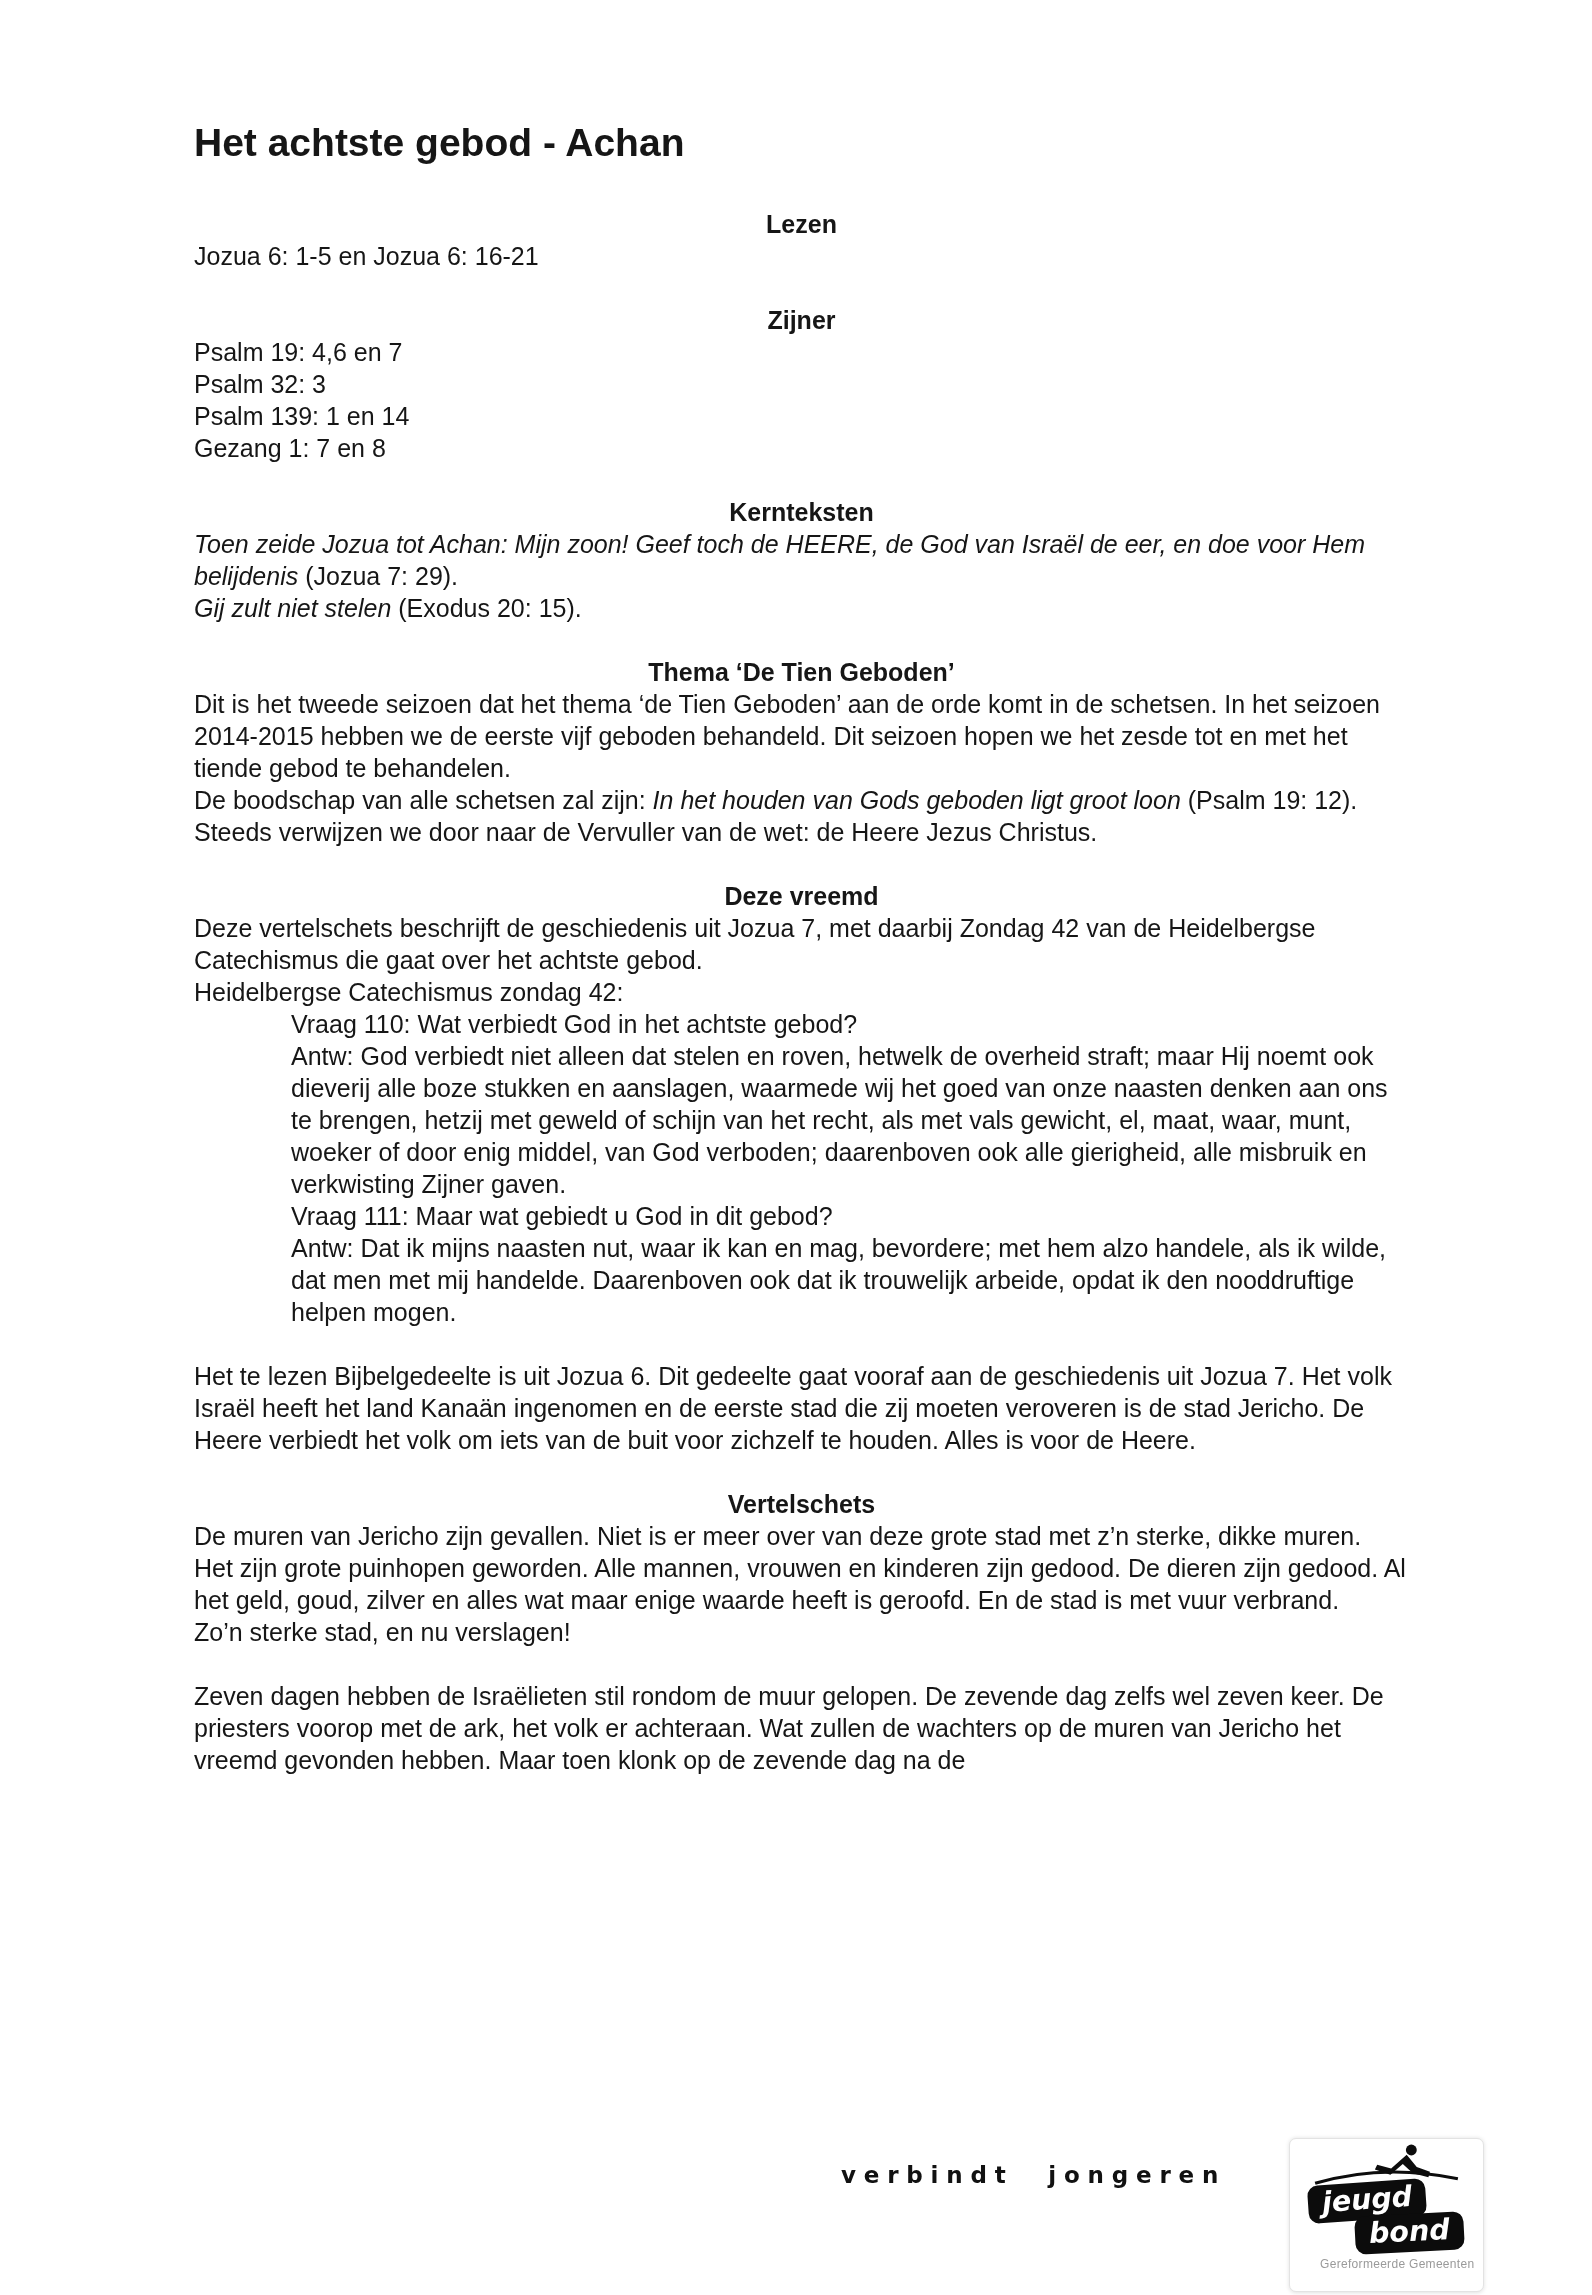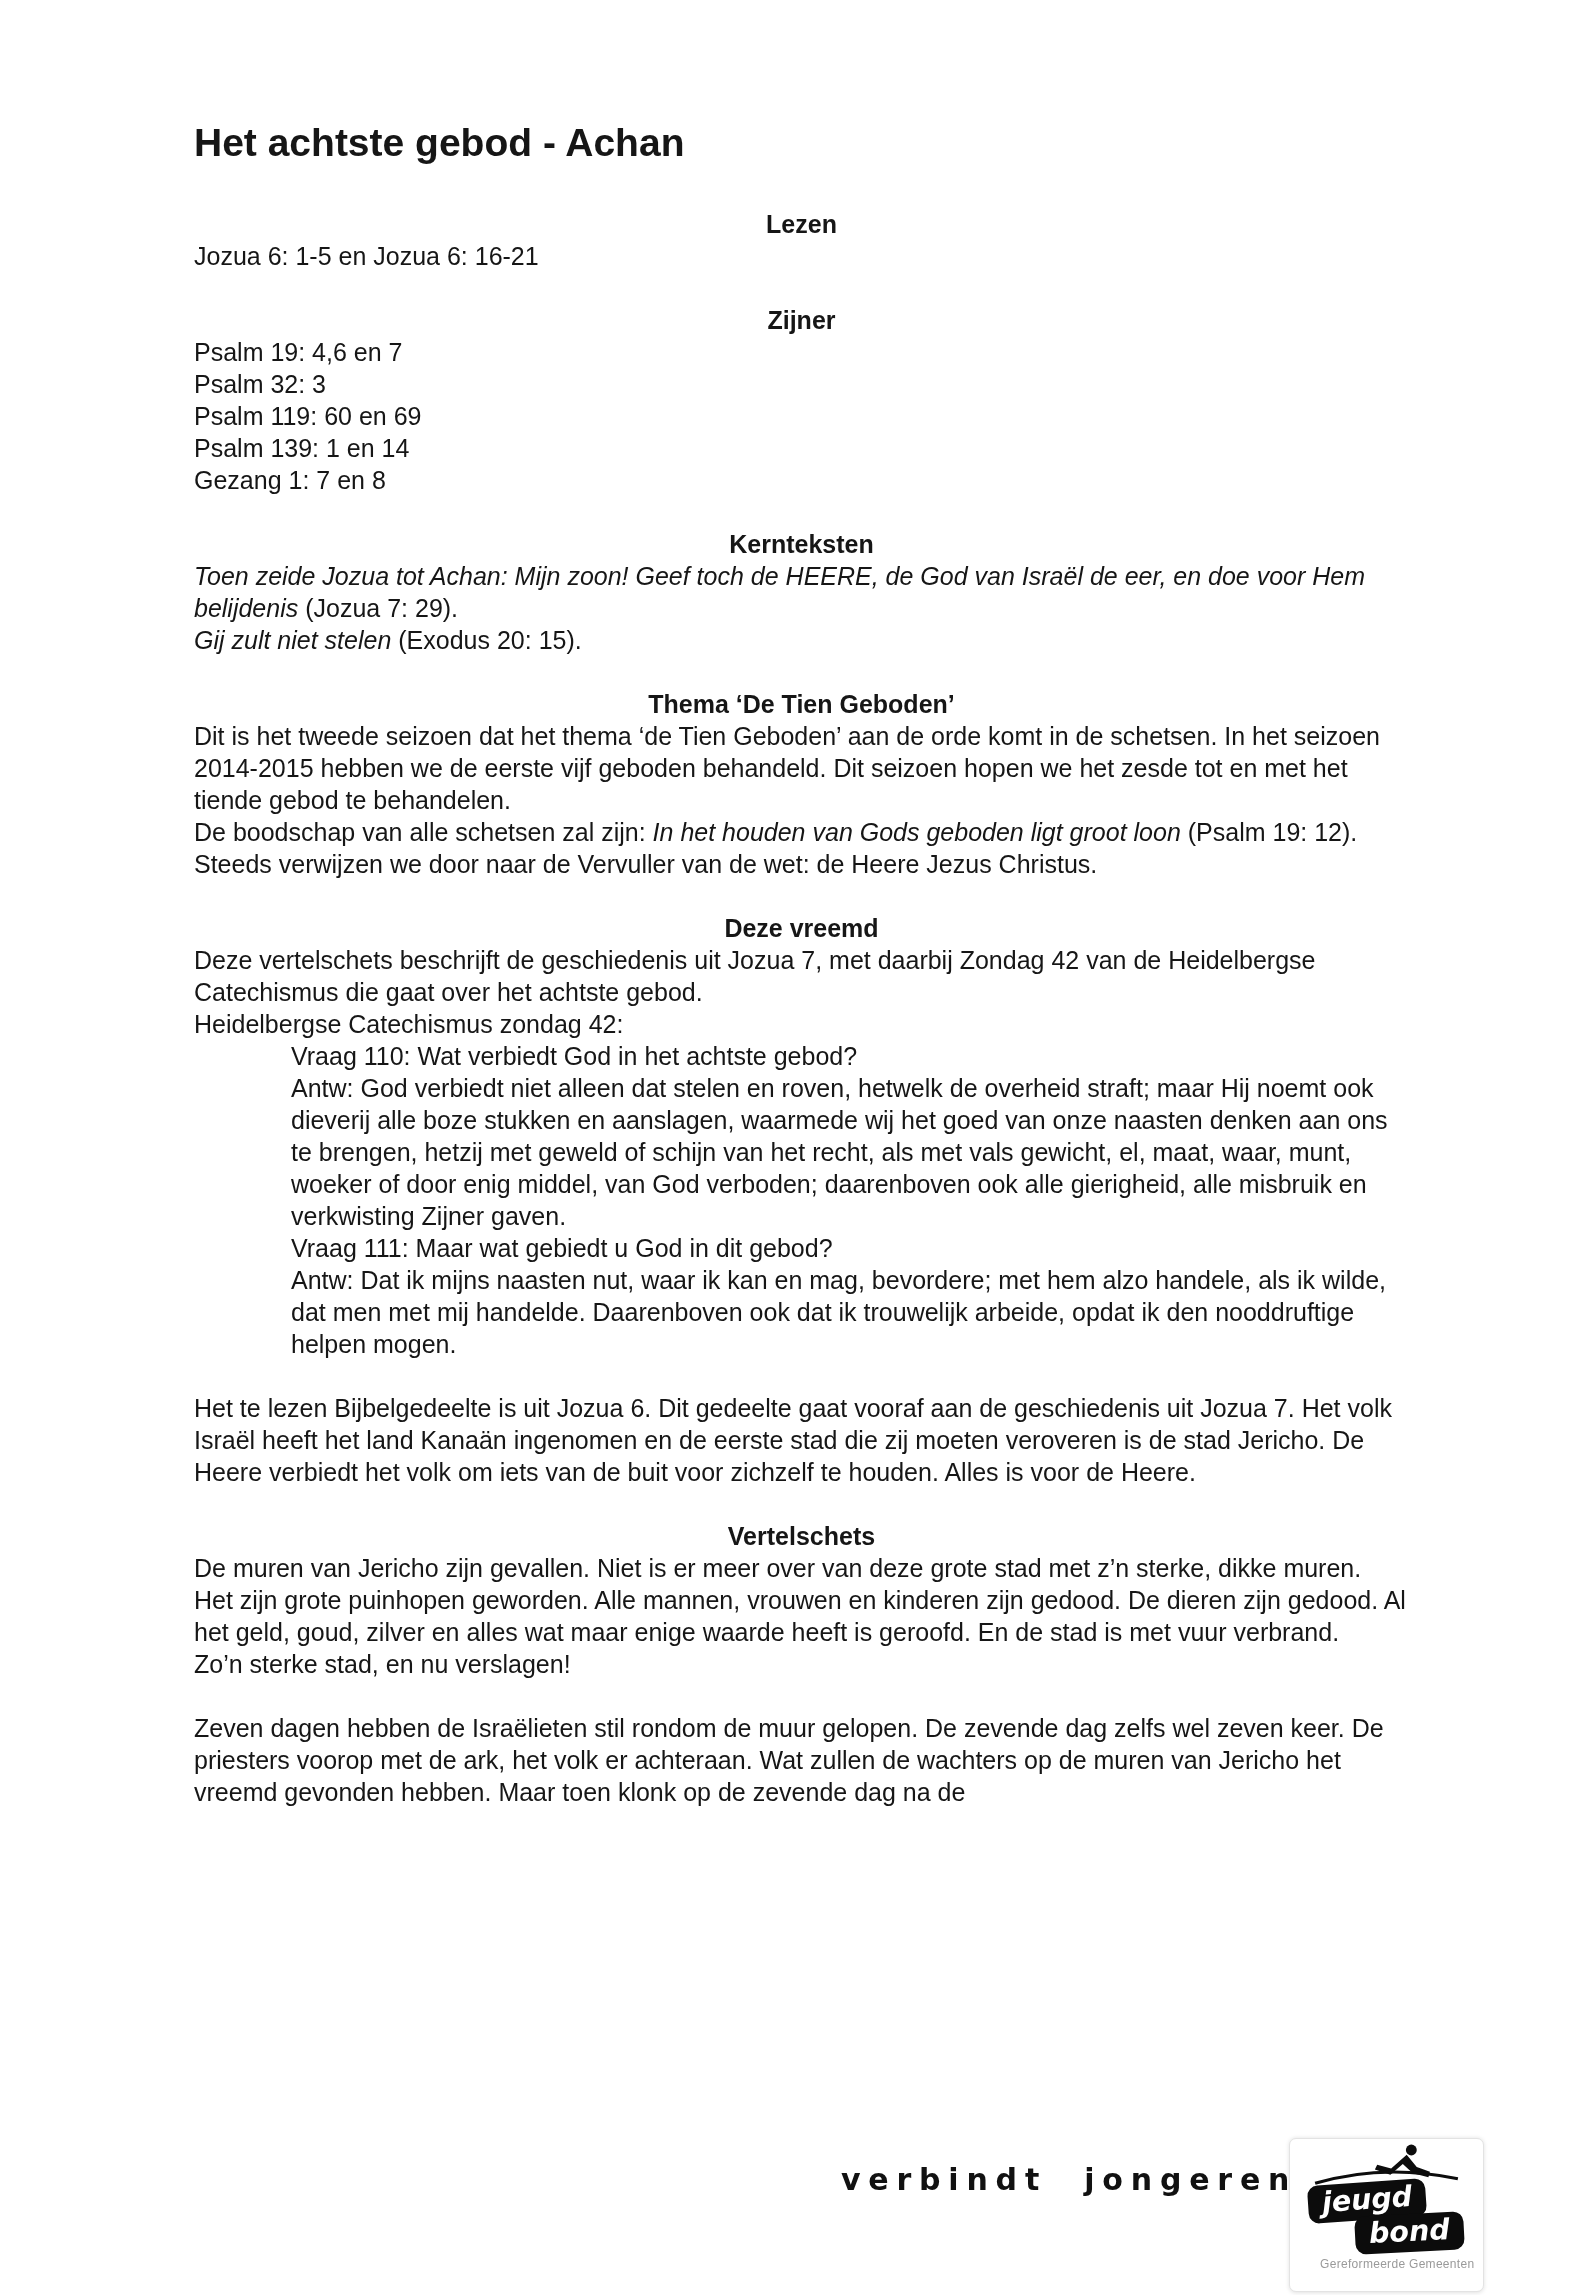--- a/index.html
+++ b/index.html
@@ -33,21 +33,21 @@
   h2.sec-head { font-size:25px; line-height:32px; font-weight:bold;text-align:center; }
   p { font-size:25px; line-height:32px; }
   .it { font-style:italic; }
   .gap-above { margin-top:32px; }
   .catechism p { margin-left:97px; }
   
   .tagline {
     position:absolute;
     left:841px;
     top:2162px;
-    font-size:30px;
+    font-size:23px;
     font-weight:bold;
     letter-spacing:7.8px;
     word-spacing:19px;
     font-family:"DejaVu Sans",sans-serif;
     color:#111;
   }
   .logo-card {
     position:absolute;
     left:1289px;
     top:2138px;
@@ -95,21 +95,20 @@
 
     <div class="section">
       <h2 class="sec-head">Lezen</h2>
       <p>Jozua 6: 1-5 en Jozua 6: 16-21</p>
     </div>
 
     <div class="section">
       <h2 class="sec-head">Zijner</h2>
       <p>Psalm 19: 4,6 en 7</p>
       <p>Psalm 32: 3</p>
-      <p>Psalm 119: 60 en 69</p>
       <p>Psalm 139: 1 en 14</p>
       <p>Gezang 1: 7 en 8</p>
     </div>
 
     <div class="section">
       <h2 class="sec-head">Kernteksten</h2>
       <p><span class="it">Toen zeide Jozua tot Achan: Mijn zoon! Geef toch de HEERE, de God van Israël de eer, en doe voor Hem belijdenis</span><span> (Jozua 7: 29).</span></p>
       <p><span class="it">Gij zult niet stelen</span><span> (Exodus 20: 15).</span></p>
     </div>
 

